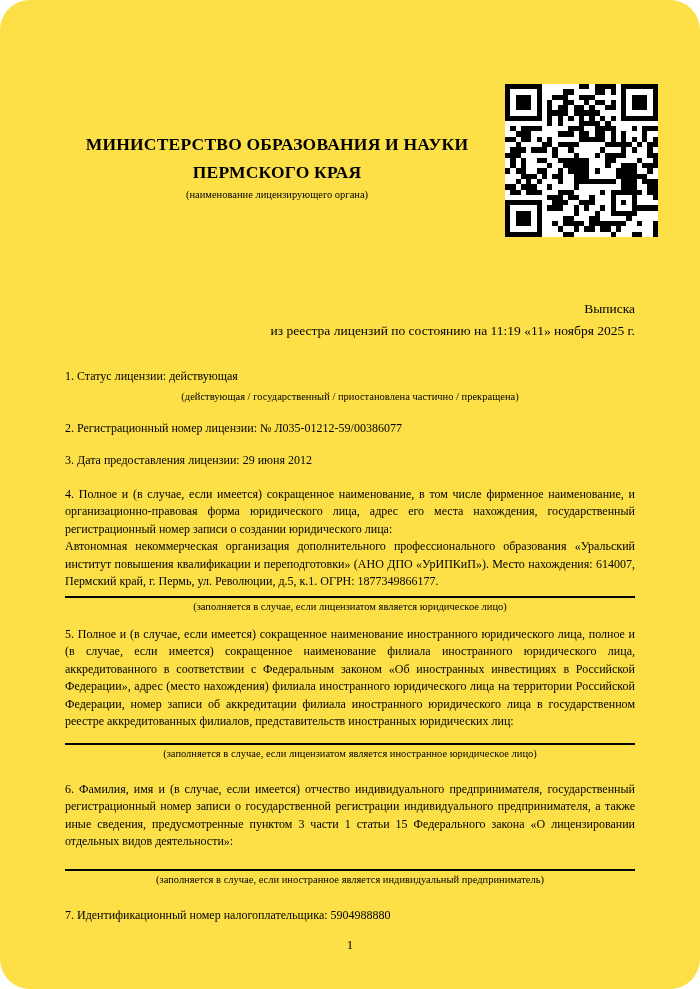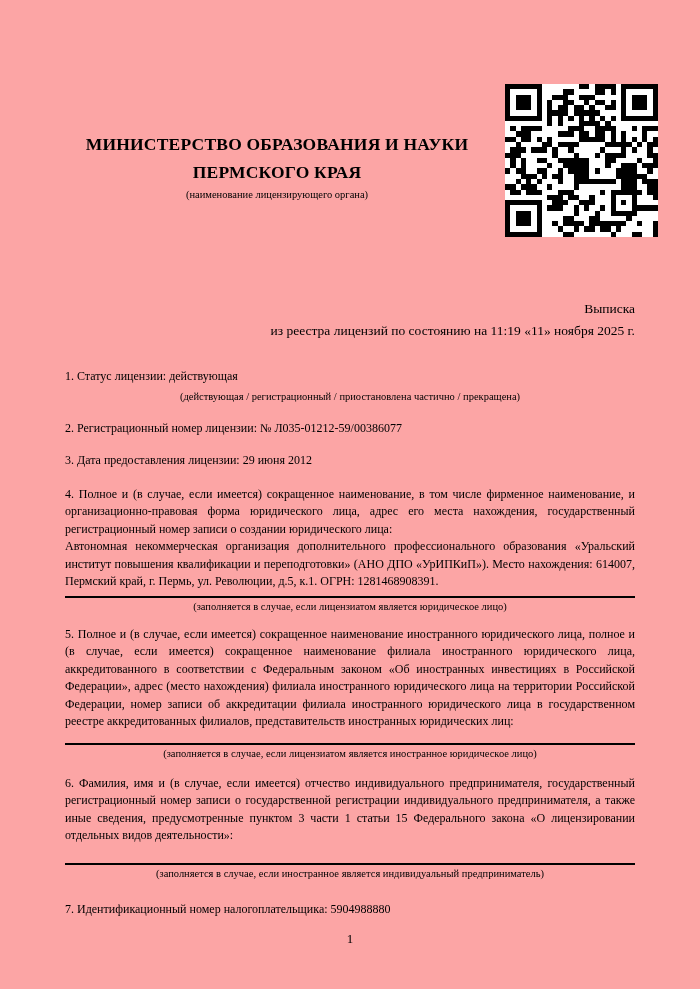--- a/index.html
+++ b/index.html
@@ -1,23 +1,24 @@
 <!DOCTYPE html>
 <html lang="ru"><head>
 <meta charset="utf-8">
 <style>
   html, body { margin: 0; padding: 0; background: #ffffff; }
   .page {
     position: relative;
     width: 700px;
     height: 989px;
-    background: #fca5a5;
+    background: #fde047;
     color: #000000;
     font-family: "Liberation Serif", "DejaVu Serif", serif;
     overflow: hidden;
+    border-radius: 30px;
   }
   .qr {
     position: absolute;
     left: 505px;
     top: 84px;
     width: 153px;
     height: 153px;
   }
   .qr svg { display: block; width: 100%; height: 100%; }
   .ministry {
@@ -55,21 +56,21 @@
     line-height: 17.5px;
     text-align: justify;
     margin: 0;
   }
   .item.answer { margin-top: 0; }
   .mt-item1 { margin-top: 26px; }
   .mt-item2 { margin-top: 16px; }
   .mt-item3 { margin-top: 15px; }
   .mt-item4 { margin-top: 16px; }
   .mt-item5 { margin-top: 12px; }
-  .mt-item6 { margin-top: 14px; }
+  .mt-item6 { margin-top: 20px; }
   .mt-item7 { margin-top: 20px; }
   .caption {
     font-size: 10.5px;
     line-height: 14px;
     text-align: center;
     margin: 0;
   }
   .caption.under-status { margin-top: 4px; }
   .rule {
     border: 0;
@@ -523,28 +524,28 @@
   </div>
 
   <div class="content">
 
     <div class="doc-title">
       <div>Выписка</div>
       <div>из реестра лицензий по состоянию на 11:19 «11» ноября 2025 г.</div>
     </div>
 
     <p class="item mt-item1">1. Статус лицензии: действующая</p>
-    <p class="caption under-status">(действующая / регистрационный / приостановлена частично / прекращена)</p>
+    <p class="caption under-status">(действующая / государственный / приостановлена частично / прекращена)</p>
 
     <p class="item mt-item2">2. Регистрационный номер лицензии: № Л035-01212-59/00386077</p>
 
     <p class="item mt-item3">3. Дата предоставления лицензии: 29 июня 2012</p>
 
     <p class="item mt-item4">4. Полное и (в случае, если имеется) сокращенное наименование, в том числе фирменное наименование, и организационно-правовая форма юридического лица, адрес его места нахождения, государственный регистрационный номер записи о создании юридического лица:</p>
-    <p class="item answer">Автономная некоммерческая организация дополнительного профессионального образования «Уральский институт повышения квалификации и переподготовки» (АНО ДПО «УрИПКиП»). Место нахождения: 614007, Пермский край, г. Пермь, ул. Революции, д.5, к.1. ОГРН: 1281468908391.</p>
+    <p class="item answer">Автономная некоммерческая организация дополнительного профессионального образования «Уральский институт повышения квалификации и переподготовки» (АНО ДПО «УрИПКиП»). Место нахождения: 614007, Пермский край, г. Пермь, ул. Революции, д.5, к.1. ОГРН: 1877349866177.</p>
     <div class="rule after-answer"></div>
     <p class="caption">(заполняется в случае, если лицензиатом является юридическое лицо)</p>
 
     <p class="item mt-item5">5. Полное и (в случае, если имеется) сокращенное наименование иностранного юридического лица, полное и (в случае, если имеется) сокращенное наименование филиала иностранного юридического лица, аккредитованного в соответствии с Федеральным законом «Об иностранных инвестициях в Российской Федерации», адрес (место нахождения) филиала иностранного юридического лица на территории Российской Федерации, номер записи об аккредитации филиала иностранного юридического лица в государственном реестре аккредитованных филиалов, представительств иностранных юридических лиц:</p>
     <div class="rule after-blank5"></div>
     <p class="caption">(заполняется в случае, если лицензиатом является иностранное юридическое лицо)</p>
 
     <p class="item mt-item6">6. Фамилия, имя и (в случае, если имеется) отчество индивидуального предпринимателя, государственный регистрационный номер записи о государственной регистрации индивидуального предпринимателя, а также иные сведения, предусмотренные пунктом 3 части 1 статьи 15 Федерального закона «О лицензировании отдельных видов деятельности»:</p>
     <div class="rule after-blank6"></div>
     <p class="caption">(заполняется в случае, если иностранное является индивидуальный предприниматель)</p>

